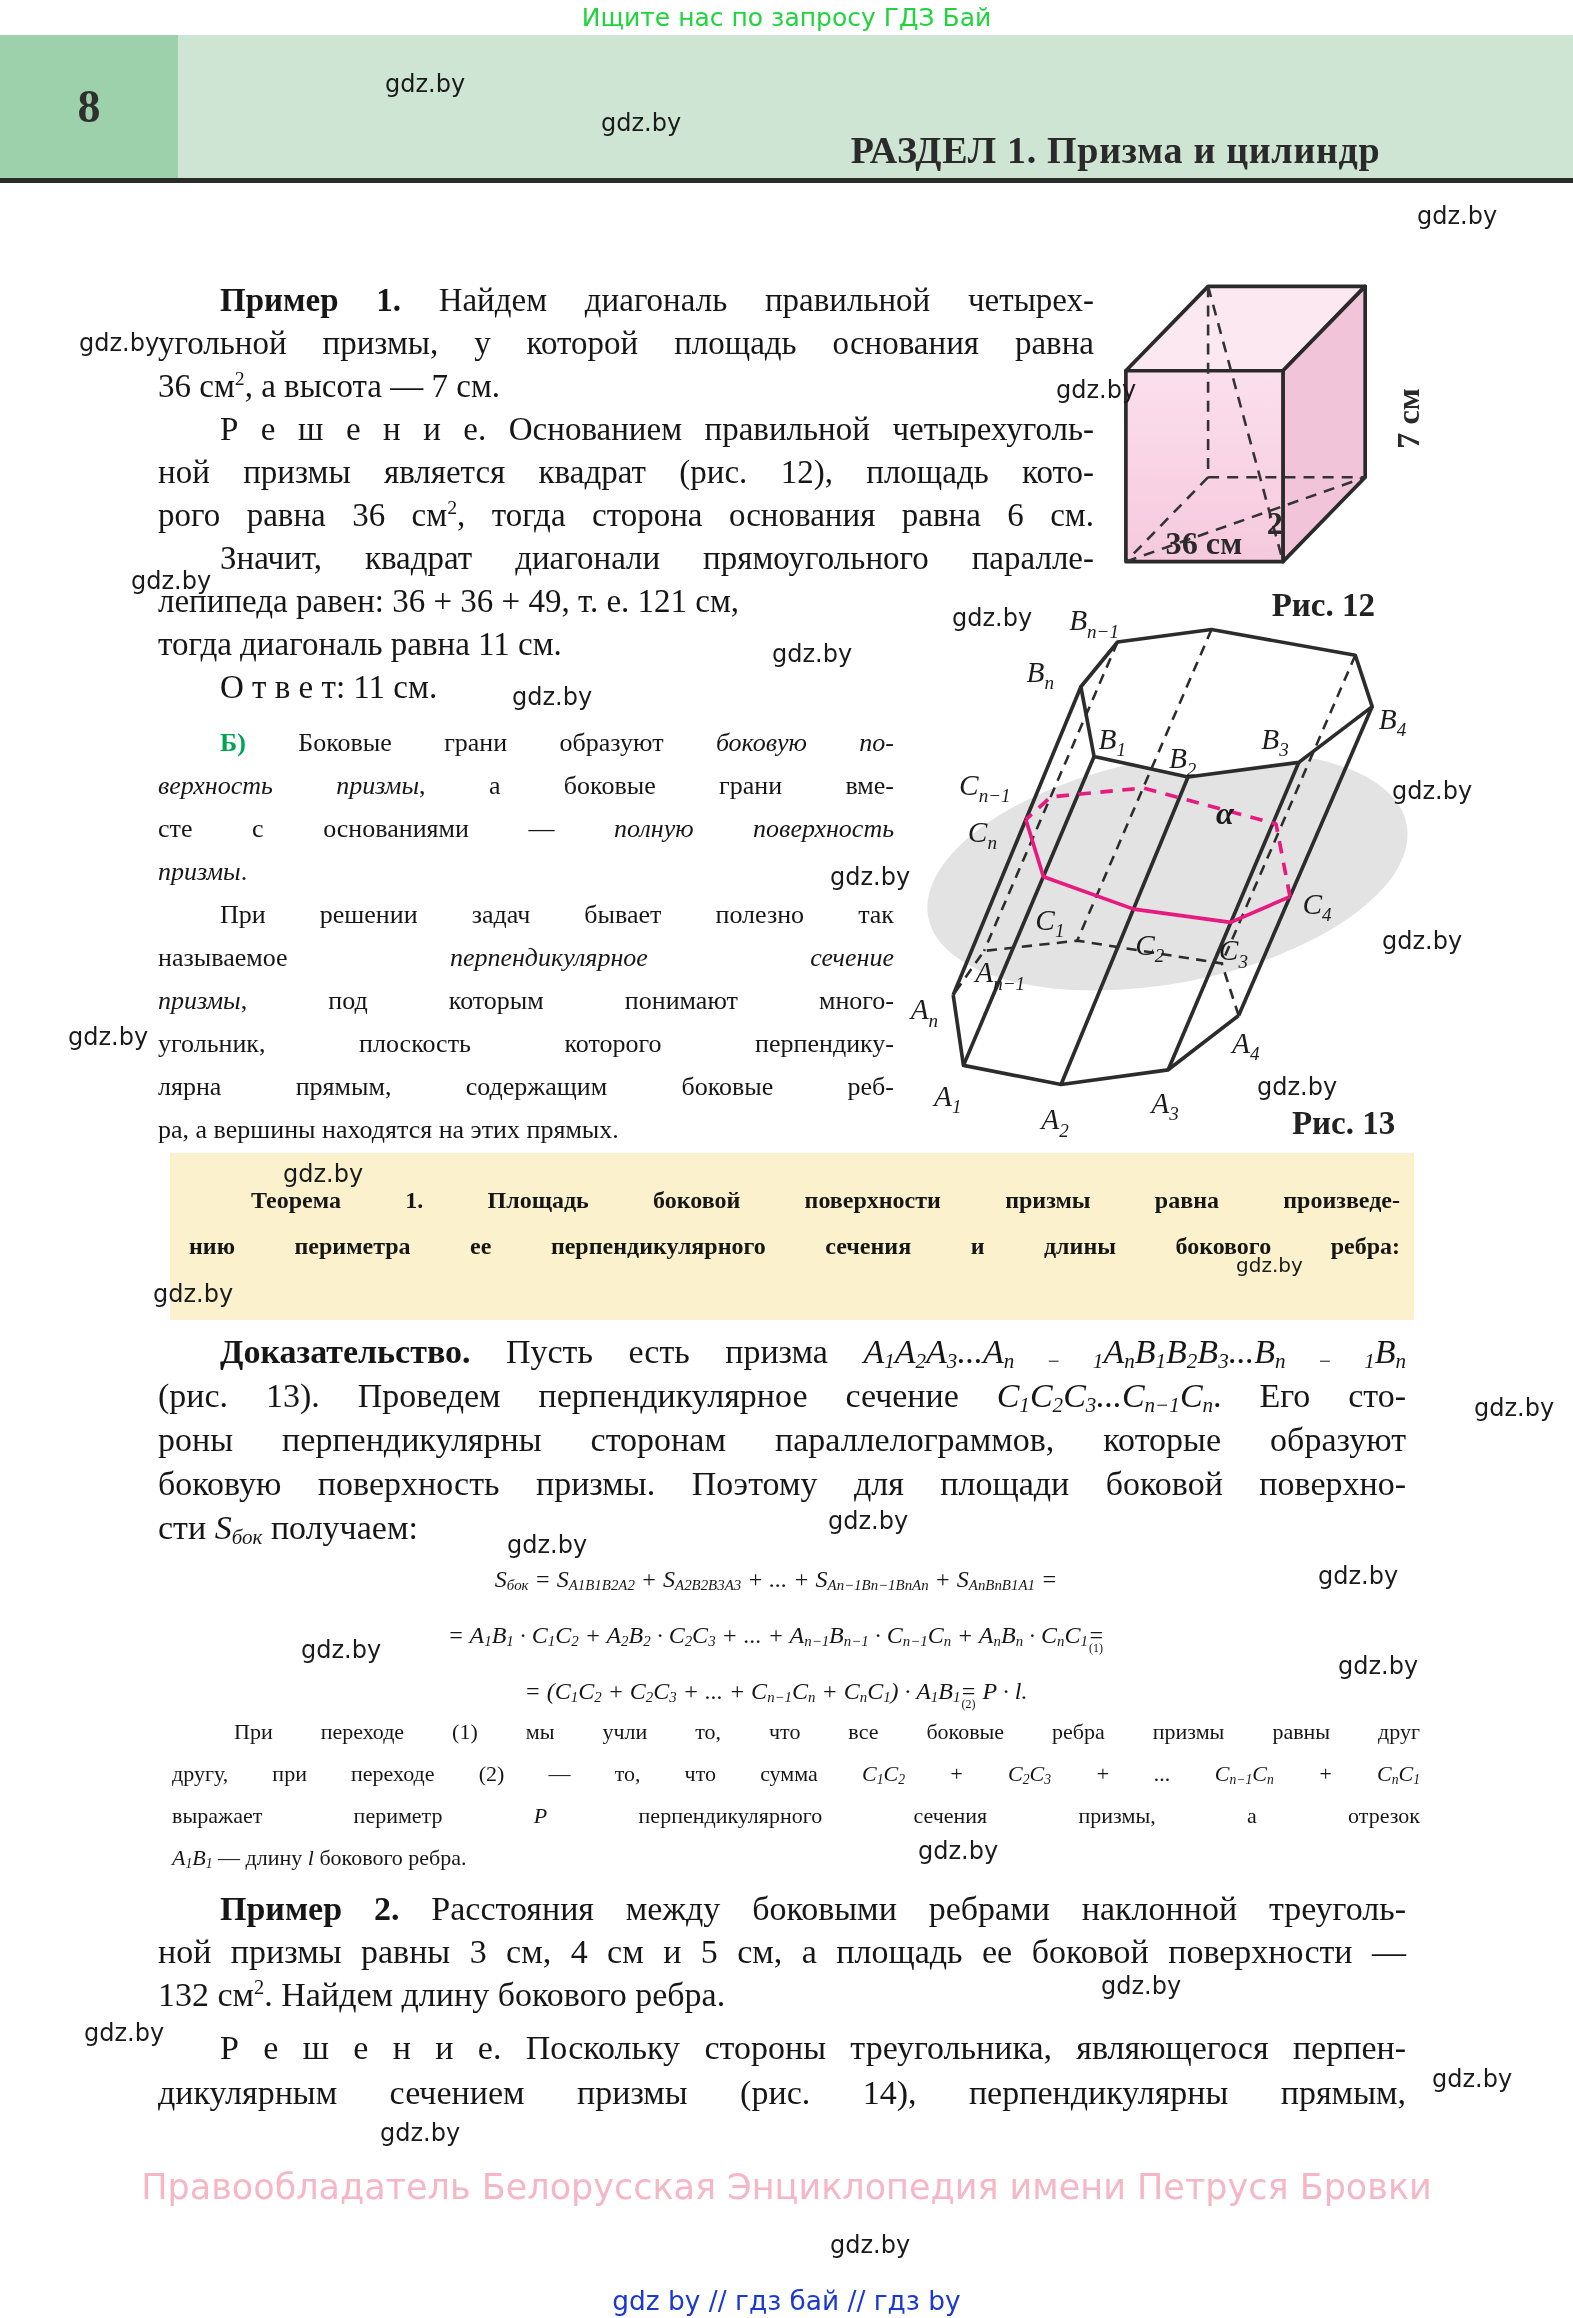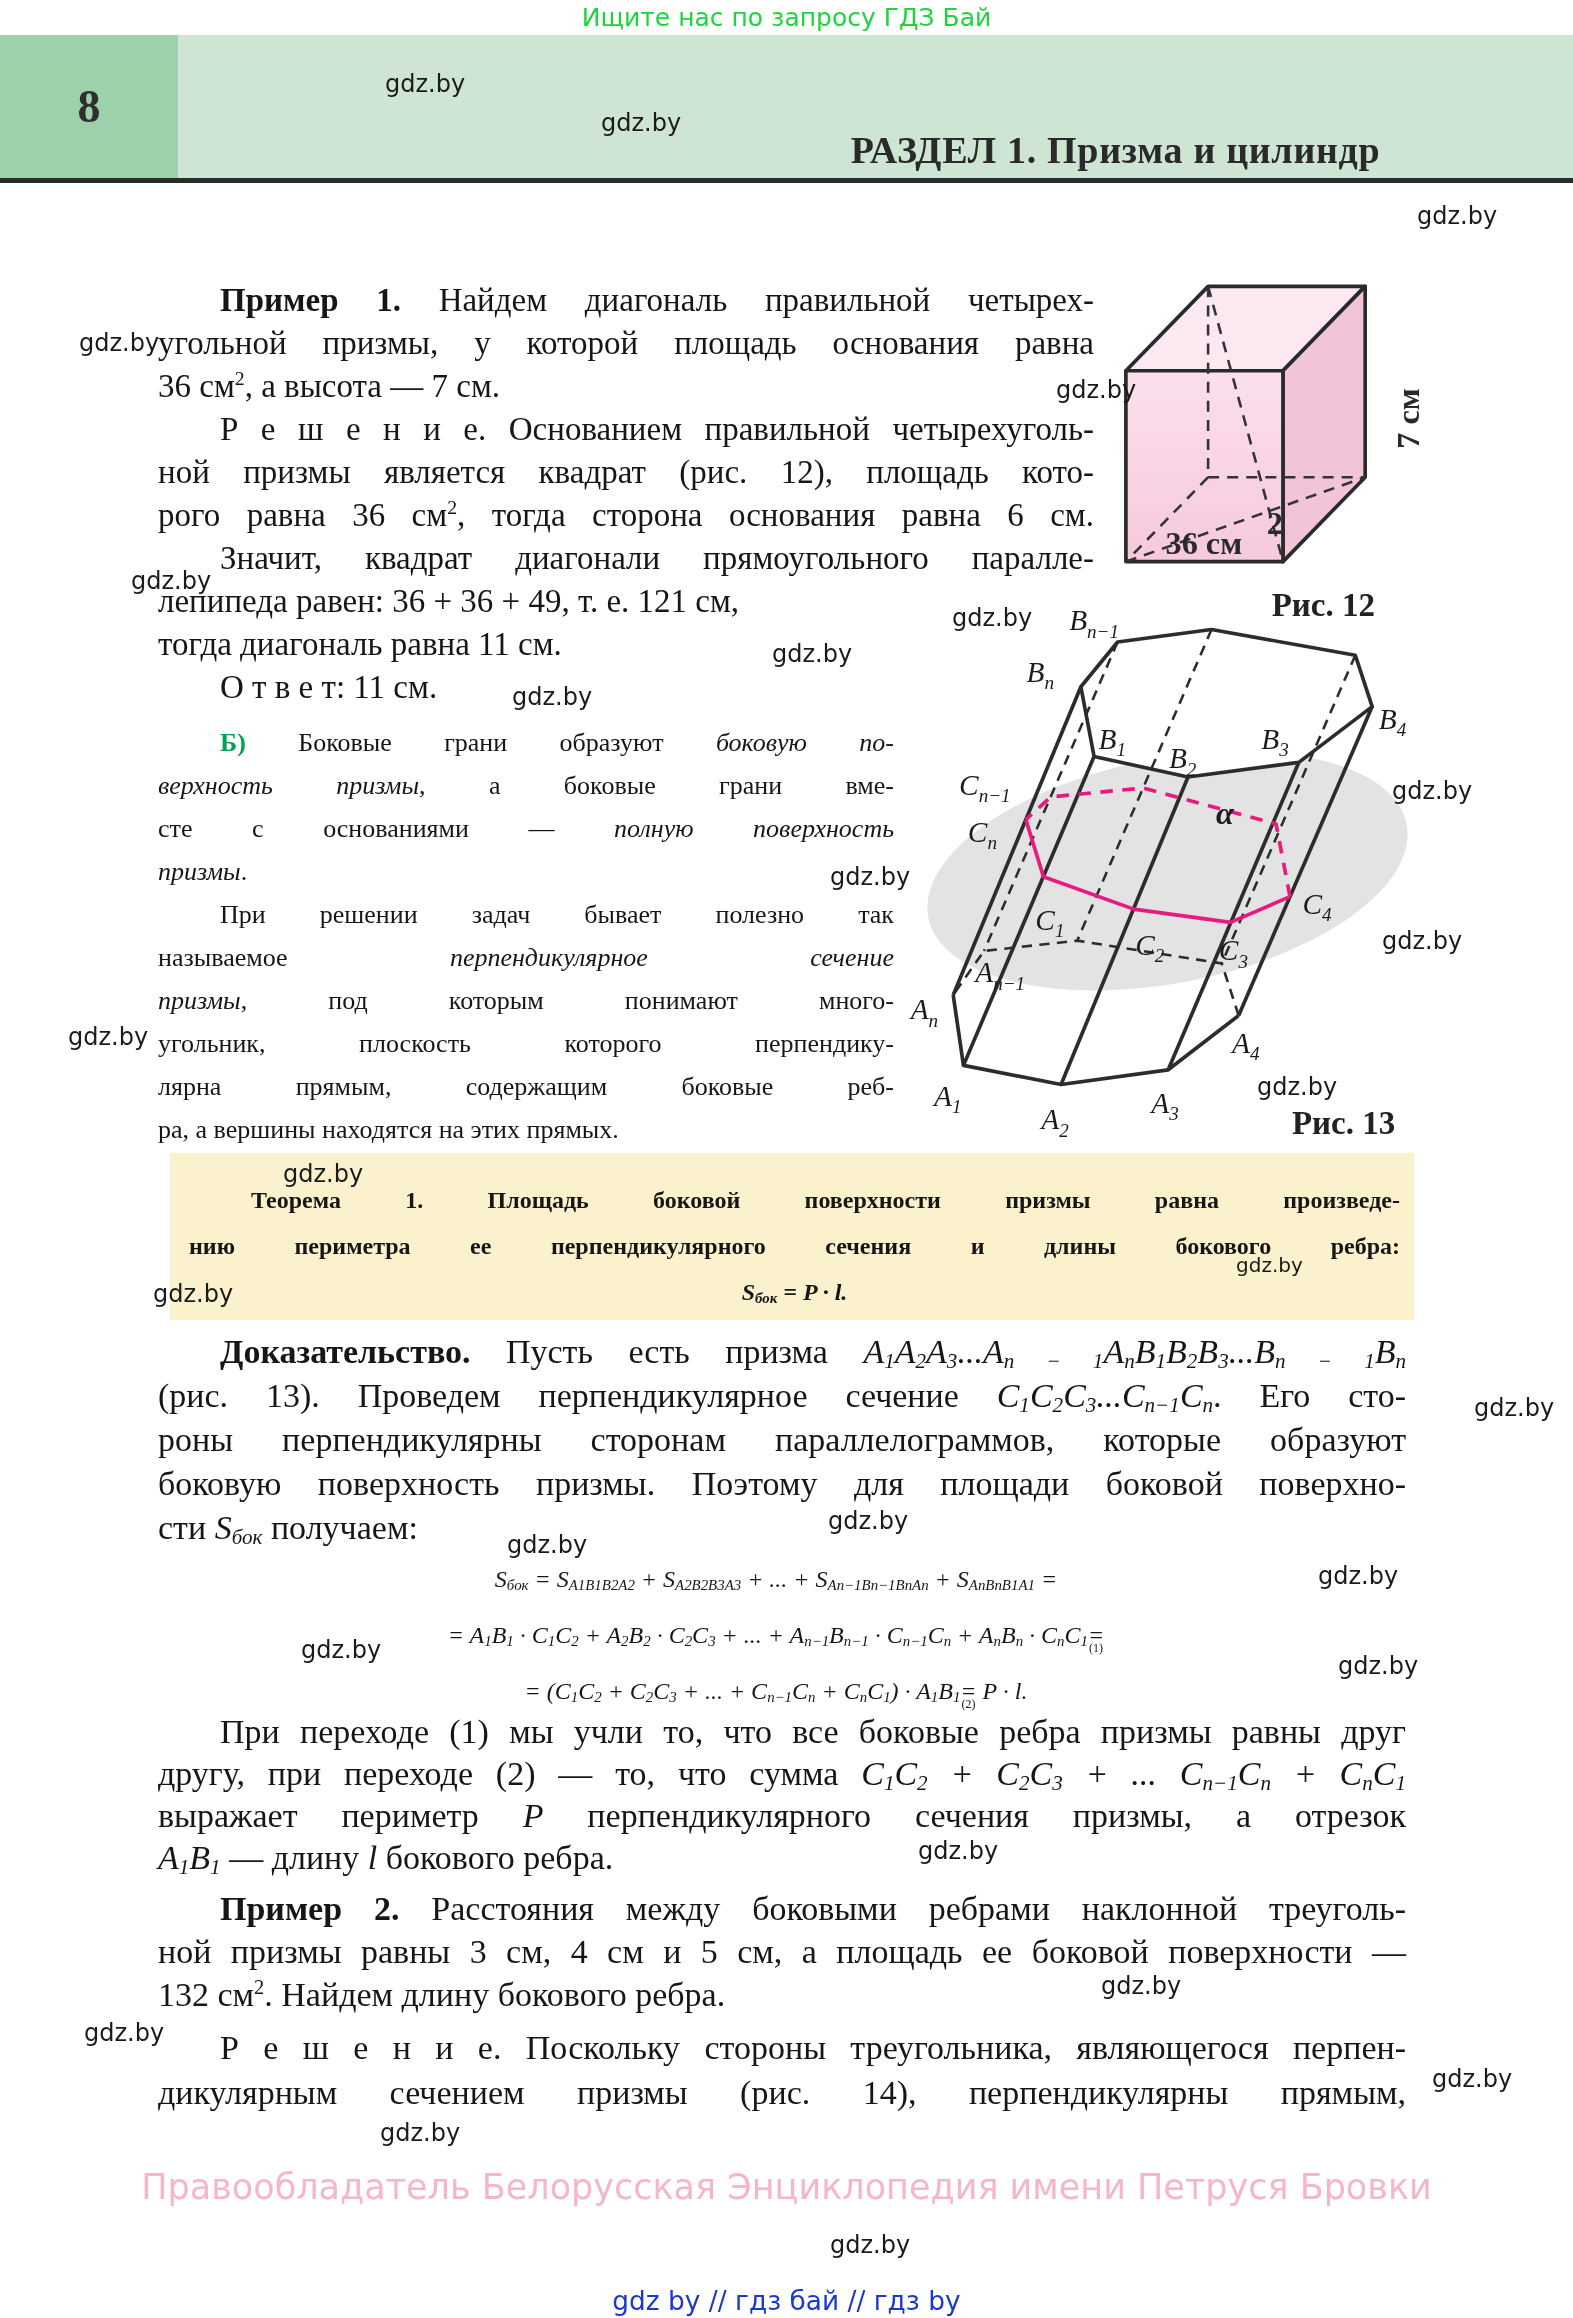--- a/index.html
+++ b/index.html
@@ -151,35 +151,34 @@
         <div class="ln lj ind"><span class="">При решении задач бывает полезно так</span></div>
         <div class="ln lj"><span class="">называемое </span><span class="it">перпендикулярное сечение</span></div>
         <div class="ln lj"><span class="it">призмы</span><span class="">, под которым понимают много-</span></div>
         <div class="ln lj"><span class="">угольник, плоскость которого перпендику-</span></div>
         <div class="ln lj"><span class="">лярна прямым, содержащим боковые реб-</span></div>
         <div class="ln ll"><span class="">ра, а вершины находятся на этих прямых.</span></div>
       </div>
       <div class="tblock bold" style="left: 189px; top: 1177px; width: 1211px; font-size: 24px; line-height: 46px;">
         <div class="ln lj ind"><span class="">Теорема 1. Площадь боковой поверхности призмы равна произведе-</span></div>
         <div class="ln lj"><span class="">нию периметра ее перпендикулярного сечения и длины бокового ребра:</span></div>
-        <div class="ln lc"><span class="fseg">S<span class="sb">бок</span> = P · l.</span></div>
       </div>
       <div class="tblock" style="left: 158px; top: 1330px; width: 1248px; font-size: 34px; line-height: 44px;">
         <div class="ln lj ind"><span class="bd">Доказательство.</span><span class=""> Пусть есть призма </span><span class="fseg">A<span class="sb">1</span>A<span class="sb">2</span>A<span class="sb">3</span>...A<span class="sb">n − 1</span>A<span class="sb">n</span>B<span class="sb">1</span>B<span class="sb">2</span>B<span class="sb">3</span>...B<span class="sb">n − 1</span>B<span class="sb">n</span></span></div>
         <div class="ln lj"><span class="">(рис. 13). Проведем перпендикулярное сечение </span><span class="fseg">C<span class="sb">1</span>C<span class="sb">2</span>C<span class="sb">3</span>...C<span class="sb">n−1</span>C<span class="sb">n</span></span><span class="">. Его сто-</span></div>
         <div class="ln lj"><span class="">роны перпендикулярны сторонам параллелограммов, которые образуют</span></div>
         <div class="ln lj"><span class="">боковую поверхность призмы. Поэтому для площади боковой поверхно-</span></div>
         <div class="ln ll"><span class="">сти </span><span class="fseg">S<span class="sb">бок</span></span><span class=""> получаем:</span></div>
       </div>
       <div class="tblock" style="left: 152px; top: 1551px; width: 1248px; font-size: 24px; line-height: 56px;">
         <div class="ln lc"><span class="fseg">S<span class="sb">бок</span> = S<span class="sb">A1B1B2A2</span> + S<span class="sb">A2B2B3A3</span> + ... + S<span class="sb">An−1Bn−1BnAn</span> + S<span class="sb">AnBnB1A1</span> =</span></div>
         <div class="ln lc"><span class="fseg">= A<span class="sb">1</span>B<span class="sb">1</span> · C<span class="sb">1</span>C<span class="sb">2</span> + A<span class="sb">2</span>B<span class="sb">2</span> · C<span class="sb">2</span>C<span class="sb">3</span> + ... + A<span class="sb">n−1</span>B<span class="sb">n−1</span> · C<span class="sb">n−1</span>C<span class="sb">n</span> + A<span class="sb">n</span>B<span class="sb">n</span> · C<span class="sb">n</span>C<span class="sb">1</span></span><span class="stk"><span class="t">(1)</span><span class="b">=</span></span></div>
         <div class="ln lc"><span class="fseg">= (C<span class="sb">1</span>C<span class="sb">2</span> + C<span class="sb">2</span>C<span class="sb">3</span> + ... + C<span class="sb">n−1</span>C<span class="sb">n</span> + C<span class="sb">n</span>C<span class="sb">1</span>) · A<span class="sb">1</span>B<span class="sb">1</span></span><span class="stk"><span class="t">(2)</span><span class="b">=</span></span><span class="fseg"> P · l.</span></div>
       </div>
-      <div class="tblock" style="left: 158px; top: 1711px; width: 1248px; font-size: 34px; line-height: 42px;">
+      <div class="tblock" style="left: 172px; top: 1711px; width: 1248px; font-size: 22px; line-height: 42px;">
         <div class="ln lj ind"><span class="">При переходе (1) мы учли то, что все боковые ребра призмы равны друг</span></div>
         <div class="ln lj"><span class="">другу, при переходе (2) — то, что сумма </span><span class="fseg">C<span class="sb">1</span>C<span class="sb">2</span> + C<span class="sb">2</span>C<span class="sb">3</span> + ... C<span class="sb">n−1</span>C<span class="sb">n</span> + C<span class="sb">n</span>C<span class="sb">1</span></span></div>
         <div class="ln lj"><span class="">выражает периметр </span><span class="fseg">P</span><span class=""> перпендикулярного сечения призмы, а отрезок</span></div>
         <div class="ln ll"><span class="fseg">A<span class="sb">1</span>B<span class="sb">1</span></span><span class=""> — длину </span><span class="fseg">l</span><span class=""> бокового ребра.</span></div>
       </div>
       <div class="tblock" style="left: 158px; top: 1887px; width: 1248px; font-size: 34px; line-height: 43px;">
         <div class="ln lj ind"><span class="bd">Пример 2.</span><span class=""> Расстояния между боковыми ребрами наклонной треуголь-</span></div>
         <div class="ln lj"><span class="">ной призмы равны 3 см, 4 см и 5 см, а площадь ее боковой поверхности —</span></div>
         <div class="ln ll"><span class="">132 см</span><span class="sup2">2</span><span class="">. Найдем длину бокового ребра.</span></div>
       </div>

